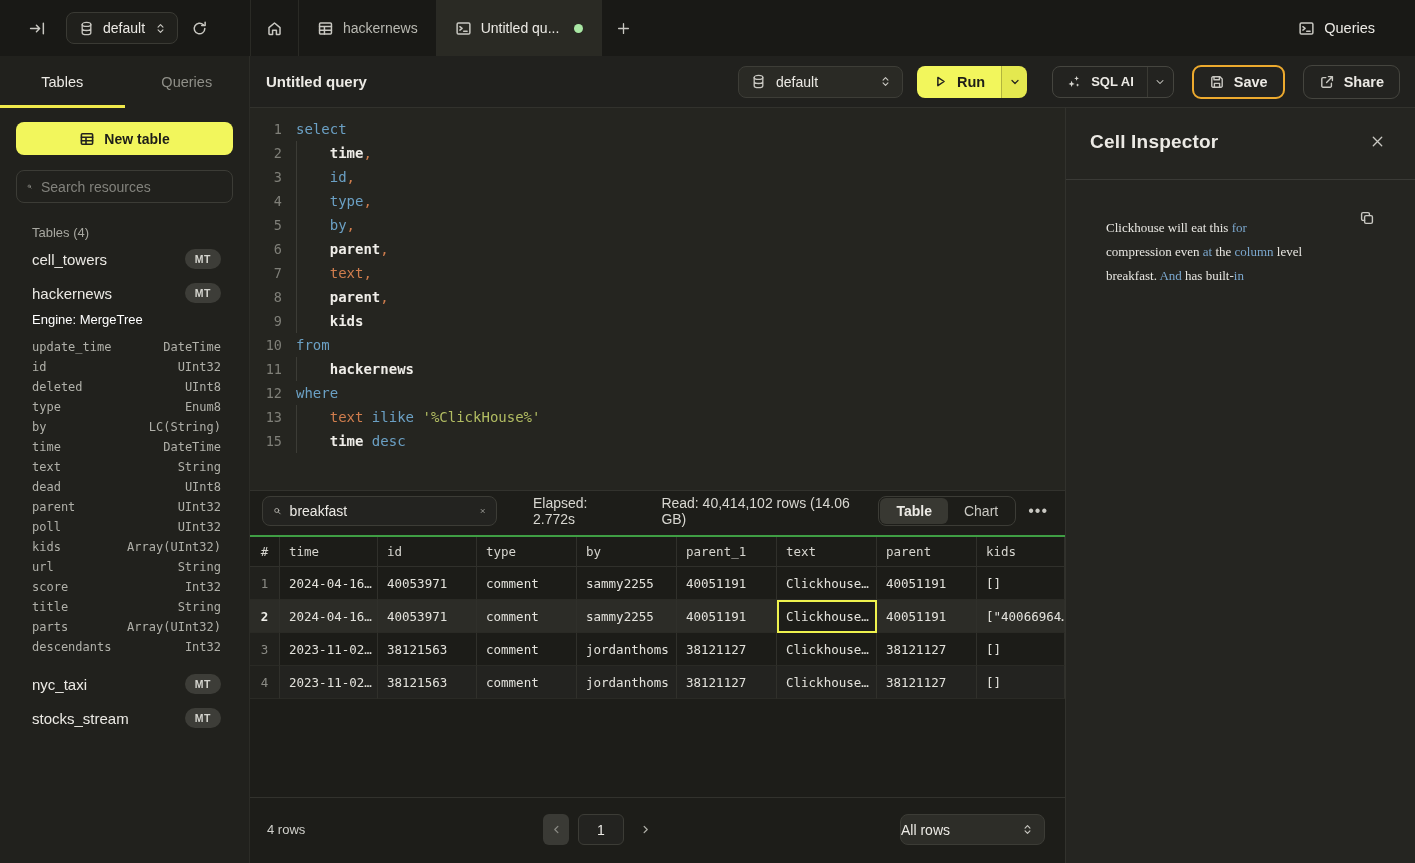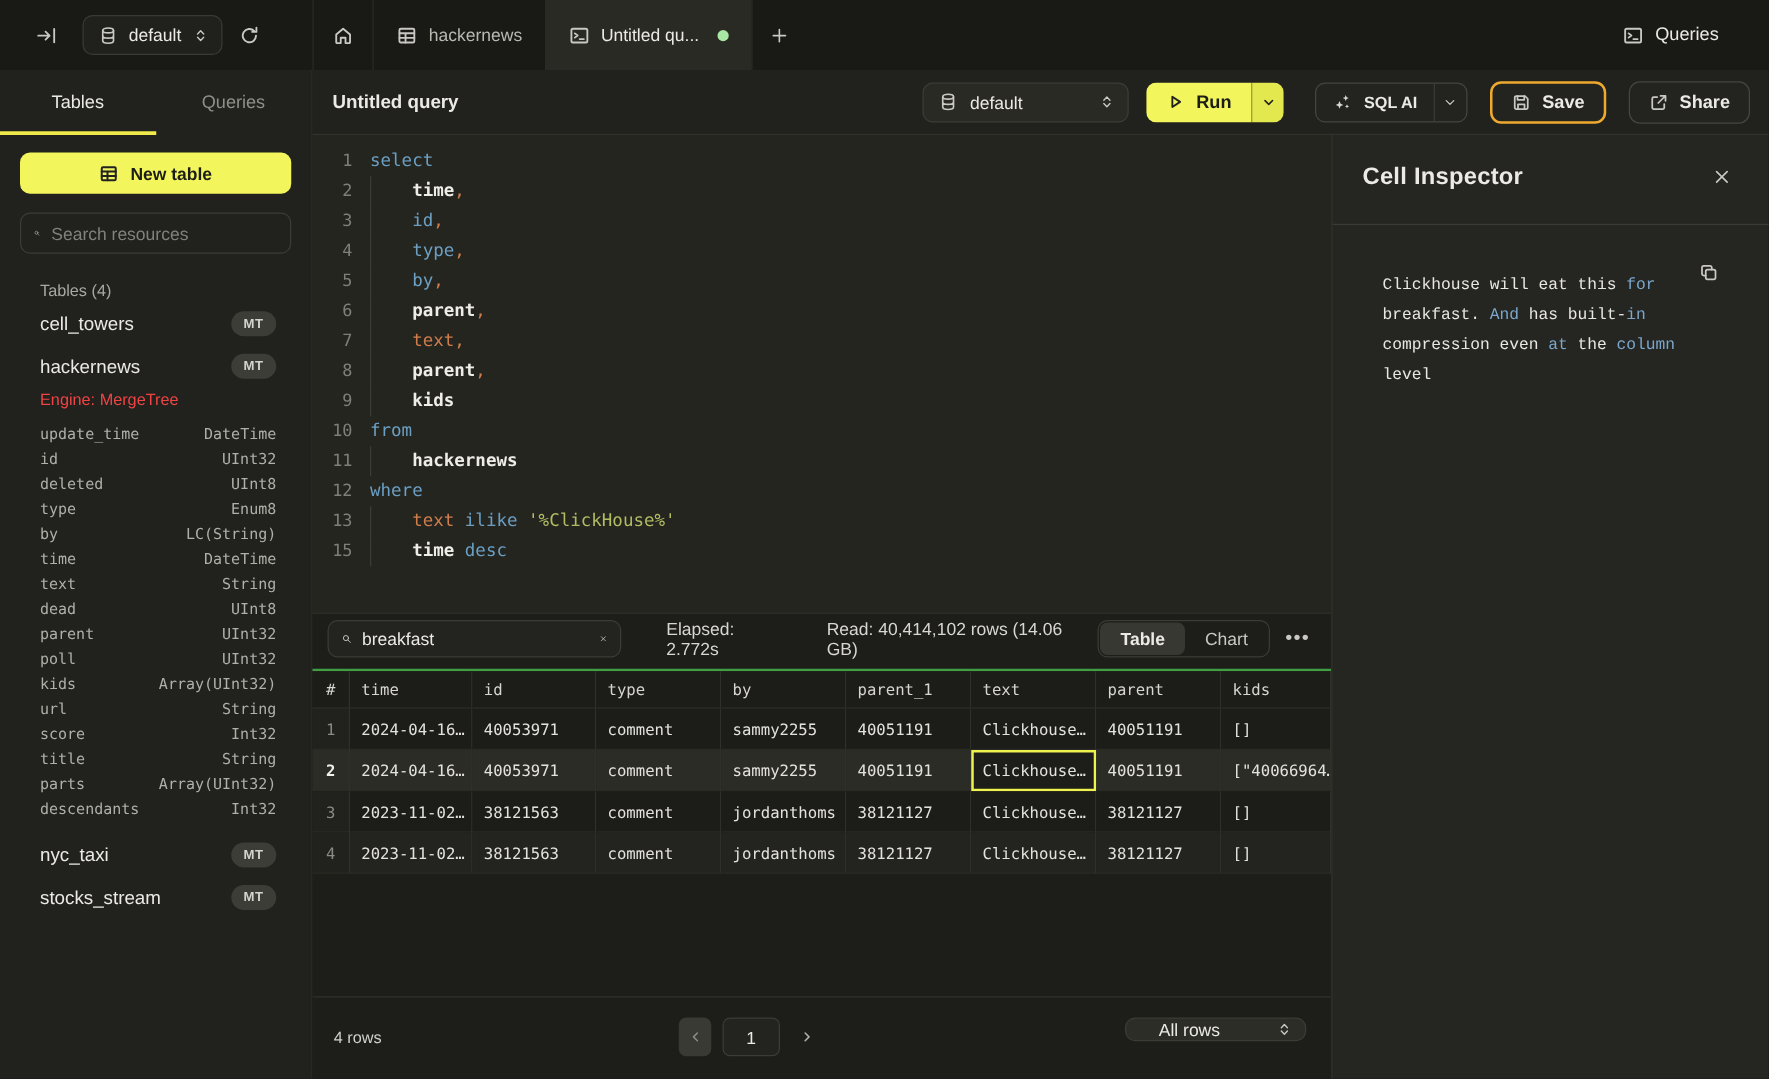--- a/index.html
+++ b/index.html
@@ -41,21 +41,21 @@
   .sb-tab.active{color:var(--txt);}
   .sb-tab.active::after{content:"";position:absolute;left:0;right:0;bottom:0;height:3px;background:var(--underline);}
   .newtable{margin:14px 16px 0 16px;height:33px;background:var(--yellow);border-radius:8px;display:flex;align-items:center;justify-content:center;gap:9px;color:#1d1d18;font-weight:700;font-size:14px;cursor:pointer;}
   .sb-search{margin:15px 16px 0 16px;height:33px;border:1px solid var(--border2);border-radius:8px;display:flex;align-items:center;gap:9px;padding:0 10px;background:transparent;}
   .sb-search input{flex:1;background:transparent;border:none;outline:none;color:var(--txt);font-size:14px;font-family:"Liberation Sans",sans-serif;}
   .sb-search input::placeholder{color:var(--dim2);}
   .sb-section{margin:22px 0 2px 32px;font-size:13px;color:#a8a8a1;}
   .tbl-row{height:34px;display:flex;align-items:center;justify-content:space-between;padding:0 28px 0 32px;cursor:pointer;}
   .tbl-name{font-size:15px;color:var(--txt);}
   .mt-badge{background:#3d3d38;color:#d4d4ce;border-radius:10px;font-size:10.5px;font-weight:700;letter-spacing:.5px;padding:4px 10px;}
-  .tbl-engine{padding:2px 32px 6px 32px;font-size:13px;color:#ef4444;}
+  .tbl-engine{padding:2px 32px 6px 32px;font-size:13px;color:#ffffff;}
   .col-list{padding:4px 28px 10px 32px;}
   .col-row{height:20px;display:flex;justify-content:space-between;align-items:center;font-family:"DejaVu Sans Mono",monospace;font-size:12px;color:#b0b0a9;}
 
   
   .qtoolbar{position:absolute;left:250px;top:56px;width:1165px;height:52px;background:#21211e;border-bottom:1px solid var(--border);display:flex;align-items:center;gap:35px;}
   .qtitle{margin-left:16px;font-size:15px;font-weight:600;color:var(--txt);}
   .qt-right{margin-left:auto;display:flex;align-items:center;padding-right:15px;}
   .tb-select{display:flex;align-items:center;gap:10px;width:165px;height:32px;padding:0 10px 0 12px;background:var(--bg-elev);border:1px solid #3d3d37;border-radius:8px;cursor:pointer;}
   .tb-select .lbl{flex:1;font-size:14px;}
   .runbtn{margin-left:14px;height:32px;display:flex;border-radius:8px;overflow:hidden;cursor:pointer;}
@@ -105,30 +105,30 @@
   .row-sel .g-gutter{background:#2c2c27;color:#f1f0eb;font-weight:bold;}
   .cell-sel{outline:2px solid var(--selcell);outline-offset:-2px;background:#1d1d19 !important;}
 
   
   .res-footer{position:absolute;left:250px;top:797px;width:815px;height:66px;background:var(--bg-main);border-top:1px solid var(--border);}
   .rows-count{position:absolute;left:17px;top:24px;font-size:13px;color:#d0d0cb;}
   .pager{position:absolute;left:293px;top:16px;display:flex;align-items:center;}
   .pg-prev{width:26px;height:31px;background:#3a3a35;border-radius:6px;display:flex;align-items:center;justify-content:center;cursor:pointer;}
   .pg-input{width:46px;height:31px;margin-left:9px;background:#232320;border:1px solid var(--border2);border-radius:6px;color:var(--txt);text-align:center;font-size:14px;font-family:"Liberation Sans",sans-serif;outline:none;}
   .pg-next{width:26px;height:31px;margin-left:8px;display:flex;align-items:center;justify-content:center;cursor:pointer;}
-  .pagesize{position:absolute;right:20px;top:16px;width:145px;height:19px;background:#2d2d28;border:1px solid var(--border2);border-radius:8px;display:flex;align-items:center;padding:0 10px 0 26px;cursor:pointer;}
+  .pagesize{position:absolute;right:20px;top:16px;width:145px;height:31px;background:#2d2d28;border:1px solid var(--border2);border-radius:8px;display:flex;align-items:center;padding:0 10px 0 0;cursor:pointer;}
   .pagesize .lbl{flex:1;font-size:14px;}
 
   
   .inspector{position:absolute;left:1065px;top:108px;width:350px;height:755px;background:var(--bg-panel);border-left:1px solid var(--border);}
   .insp-head{height:72px;display:flex;align-items:center;padding:0 26px 4px 24px;border-bottom:1px solid #3a3a36;gap:26px;}
   .insp-title{font-size:19px;font-weight:700;letter-spacing:.2px;}
   .insp-close{margin-left:auto;cursor:pointer;width:24px;height:24px;display:flex;align-items:center;justify-content:center;}
   .insp-body{position:relative;padding:36px 40px 0 40px;}
-  .insp-line{font-family:Liberation Mono, monospace;font-size:13px;line-height:24px;white-space:pre-wrap;}
+  .insp-line{font-family:Liberation Serif, serif;font-size:13px;line-height:24px;white-space:pre-wrap;}
   .ik-w{color:#e8e7e2;}
   .ik-b{color:#7ba7cd;}
   .insp-copy{position:absolute;right:40px;top:30px;cursor:pointer;}
 </style>
 </head>
 <body>
 
 <div class="topbar">
   <div class="topbar-left">
     <span class="iconbtn">
@@ -526,17 +526,17 @@
   </div>
   <div class="insp-body">
     <span class="insp-copy">
       <svg width="16" height="16" viewBox="0 0 16 16" class="ic">
           <rect x="5.6" y="5.6" width="7.8" height="7.8" rx="1.4"></rect>
           <path d="M10.4 5.6V4a1.4 1.4 0 0 0-1.4-1.4H4A1.4 1.4 0 0 0 2.6 4v5A1.4 1.4 0 0 0 4 10.4h1.6"></path>
         </svg>
     </span>
     <div>
         <div class="insp-line"><span class="ik-w">Clickhouse will eat this </span><span class="ik-b">for</span></div>
+        <div class="insp-line"><span class="ik-w">compression even </span><span class="ik-b">at</span><span class="ik-w"> the </span><span class="ik-b">column</span><span class="ik-w"> level</span></div>
         <div class="insp-line"><span class="ik-w">breakfast. </span><span class="ik-b">And</span><span class="ik-w"> has built-</span><span class="ik-b">in</span></div>
-        <div class="insp-line"><span class="ik-w">compression even </span><span class="ik-b">at</span><span class="ik-w"> the </span><span class="ik-b">column</span><span class="ik-w"> level</span></div>
       </div>
   </div>
 </div>
 
 </body></html>

